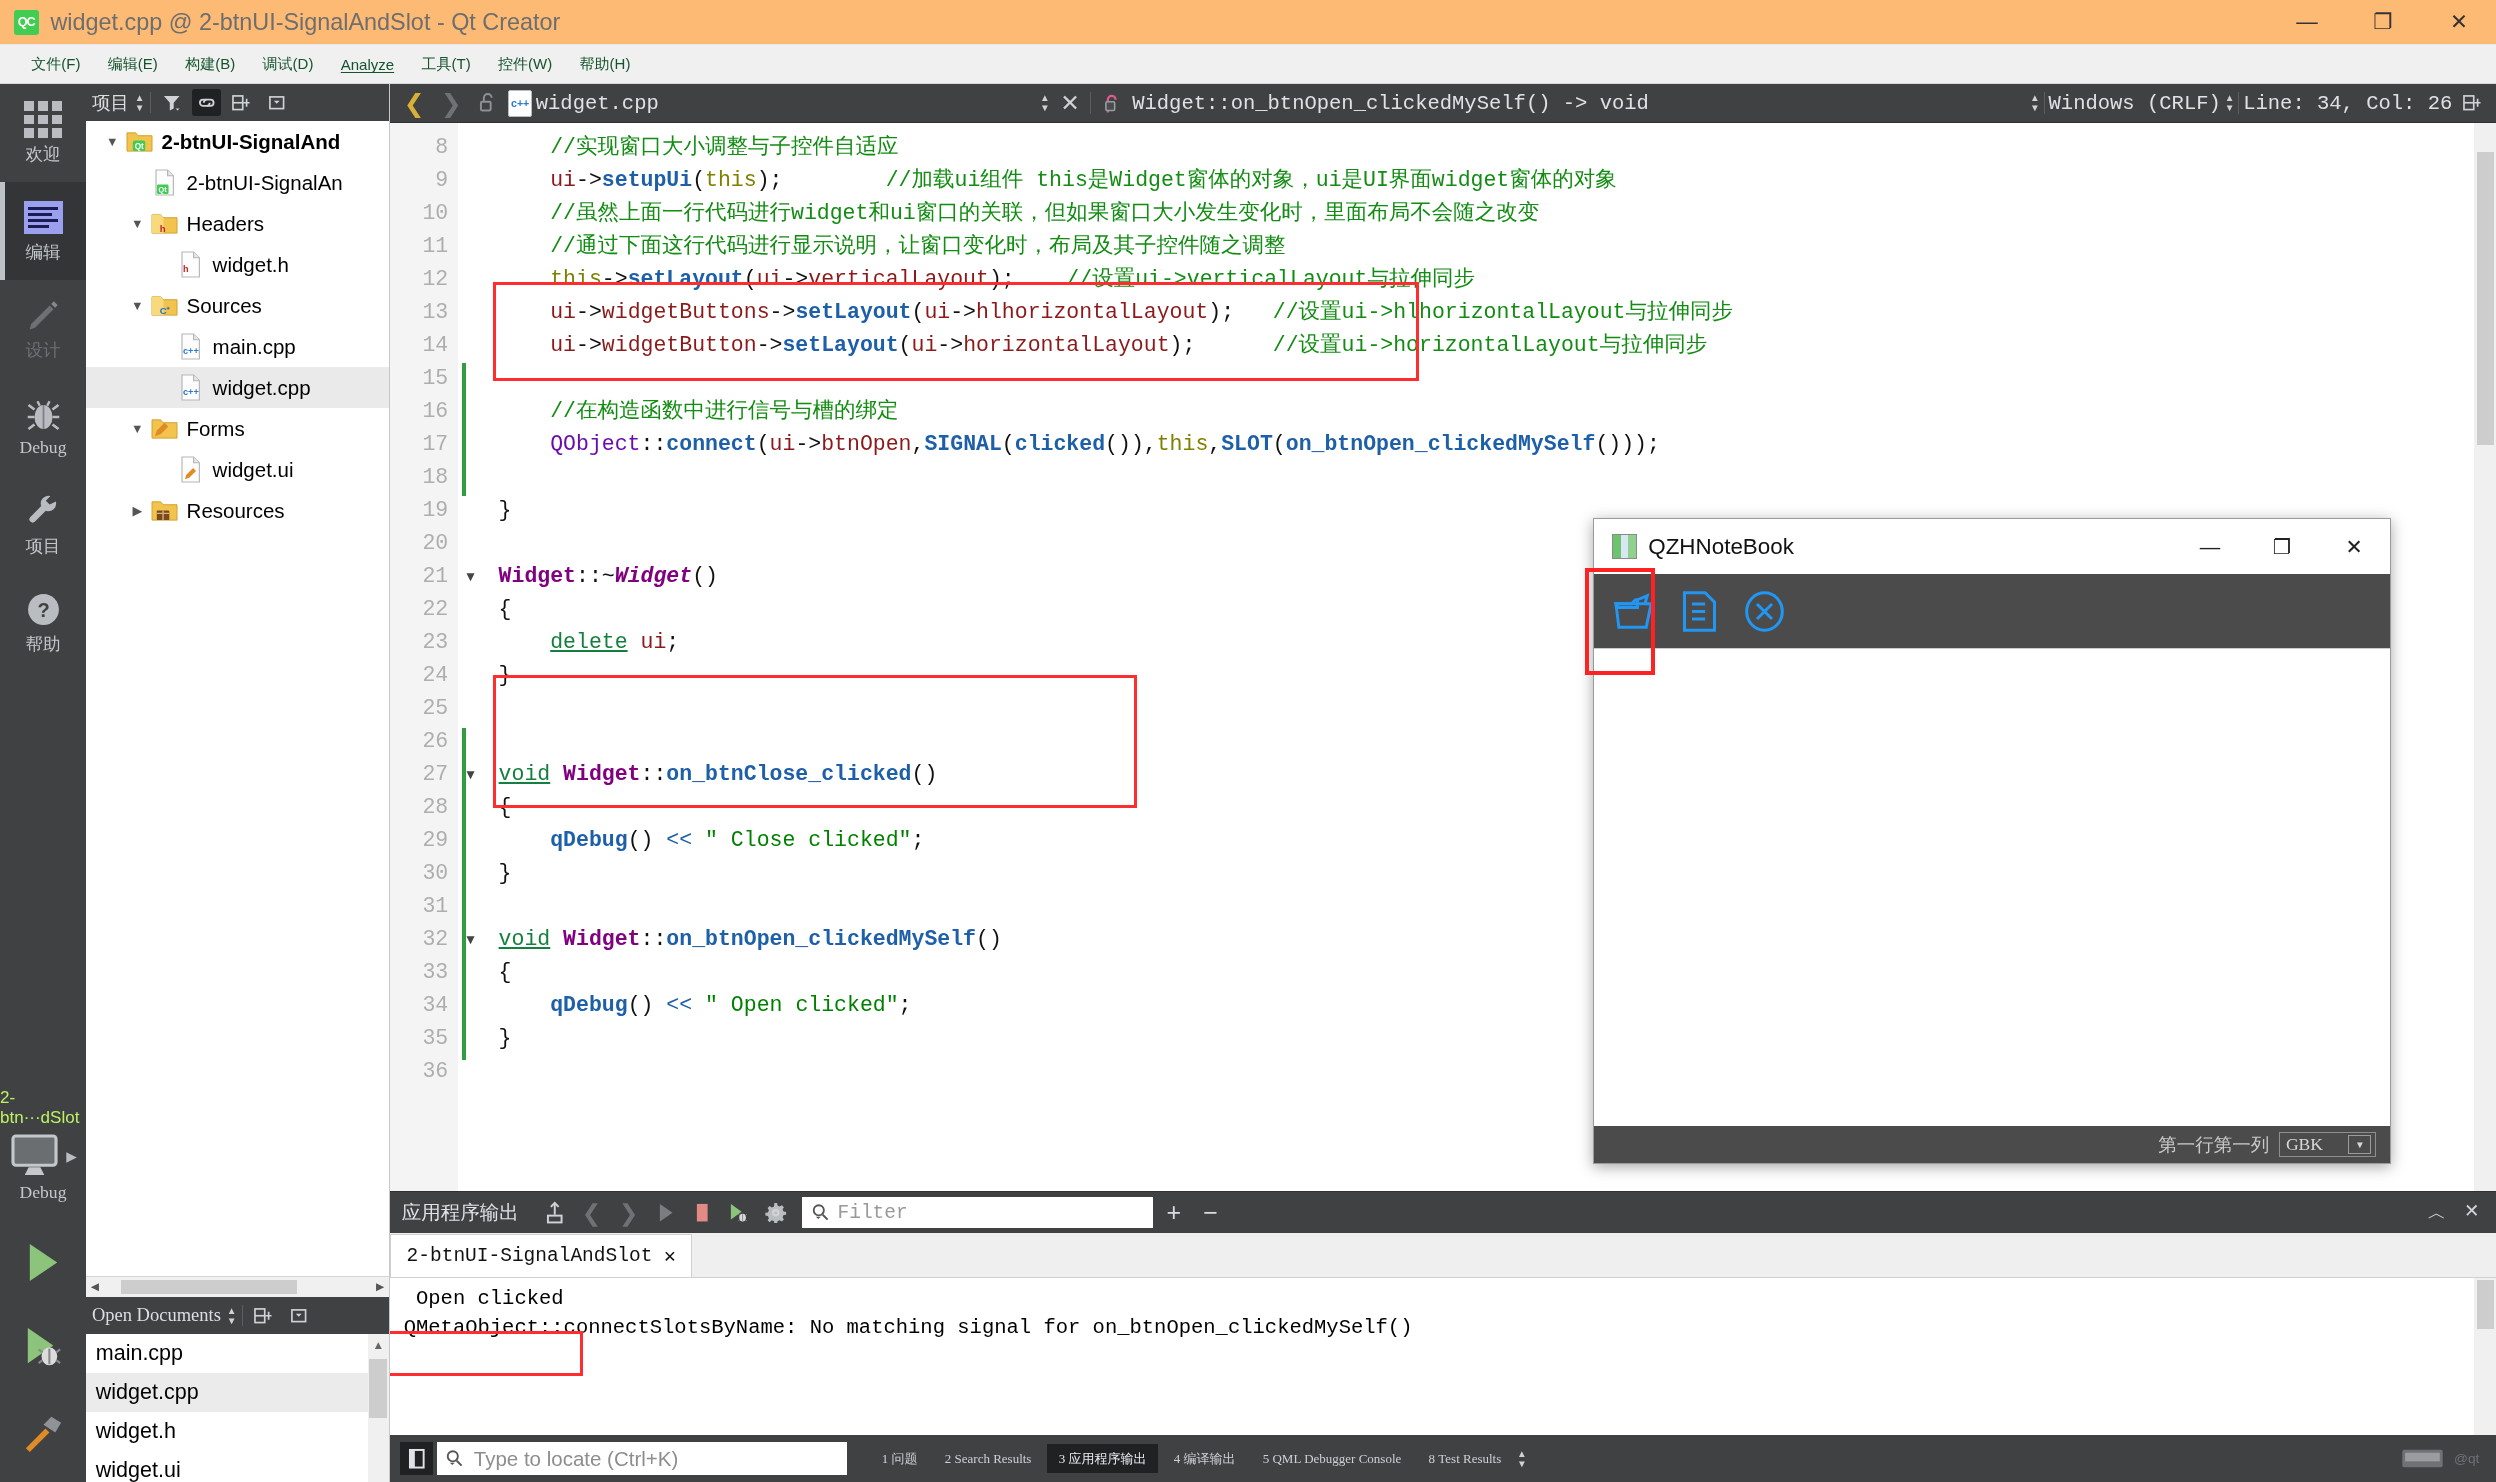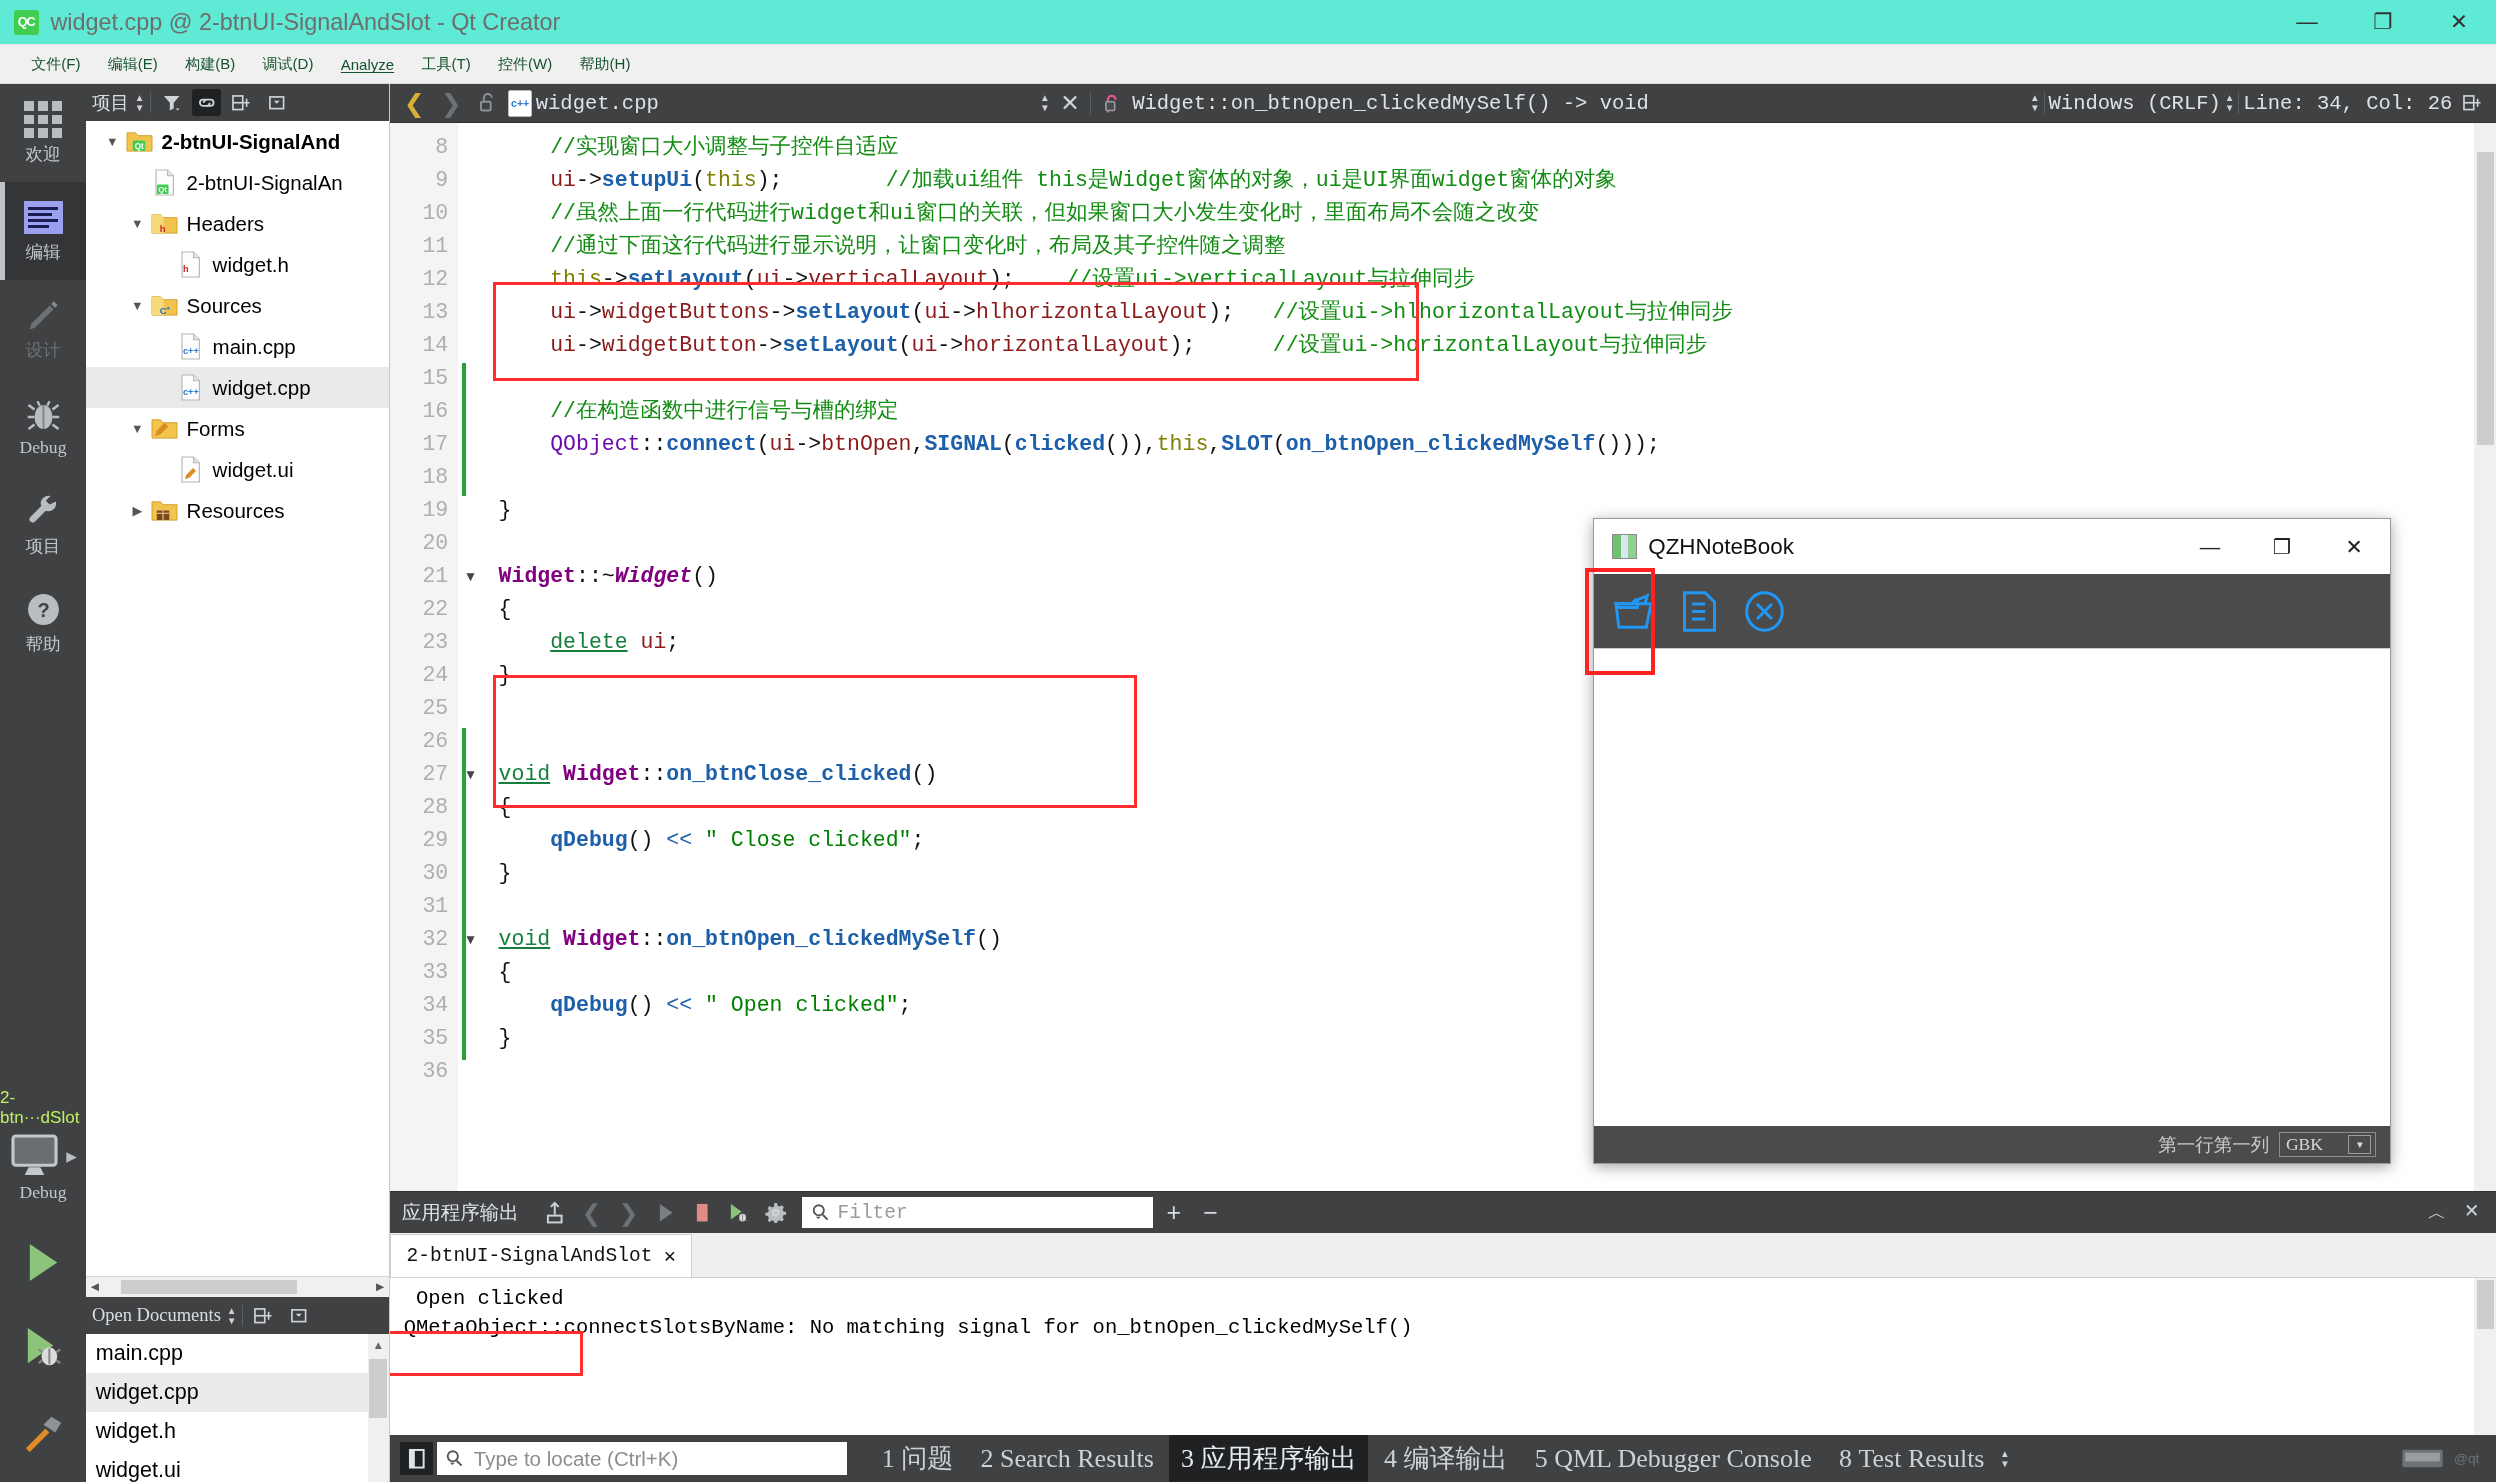--- a/index.html
+++ b/index.html
@@ -5,21 +5,21 @@
   * { box-sizing: border-box; margin:0; padding:0; }
   html,body { width:2497px; height:1482px; overflow:hidden; }
   body {
     font-family: "Liberation Sans", sans-serif;
     font-size: 21.5px;
     background:#3c3f41;
     -webkit-font-smoothing: antialiased;
   }
   
   #titlebar {
-    height:45px; background:#5eead4; display:flex; align-items:center;
+    height:45px; background:#fdba74; display:flex; align-items:center;
     border-bottom:1px solid #e8e8e8;
   }
   #titlebar .qc-icon {
     width:25px;height:25px;margin-left:13.7px;margin-right:11.7px;
     background:#41cd52; border-radius:2.9px; color:#fff; font-size:12.7px;
     font-weight:bold; display:flex; align-items:center; justify-content:center;
     font-family:"Liberation Sans",sans-serif; letter-spacing:-1px;
   }
   #titlebar .title { color:#6e6e6e; font-size:23.4px; }
   #titlebar .wbtns { margin-left:auto; display:flex; height:45px; }
@@ -161,21 +161,21 @@
   .ol.start { color:#0000cd; font-weight:bold;}
   .ol.msg { color:#000; }
   #outscroll { position:absolute; right:0; top:0; bottom:0; width:23.4px; background:#f0f0f0;}
   #outthumb { position:absolute; right:2.9px; top:2px; width:17.6px; height:49px; background:#cdcdcd;}
 
   
   #statusbar { height:47px; background:#3f4143; display:flex; align-items:center; padding:0 9.8px; gap:3.9px;}
   #sidebtn { width:33px;height:33px;background:#1f2123; display:flex;align-items:center;justify-content:center;}
   #locator { width:410px; height:33px; background:#fff; display:flex; align-items:center; gap:7.8px; padding:0 7.8px; margin-right:19.5px;}
   #locator .ph { color:#8d8d8d; font-size:20.5px;}
-  .stab { padding:5.9px 11.7px; color:#cdd1d4; font-size:26px; font-family:"Liberation Serif",serif; white-space:nowrap;}
+  .stab { padding:5.9px 11.7px; color:#cdd1d4; font-size:13px; font-family:"Liberation Serif",serif; white-space:nowrap;}
   .stab.on { background:#1f2123; color:#e8ebee;}
   #statusbar .right { margin-left:auto; display:flex; align-items:center; gap:9.8px; padding-right:7.8px;}
 
   
   #notebook {
     position:absolute; left:1593px; top:518px; width:798px; height:646px;
     background:#fff; border:1px solid #9a9a9a; box-shadow:0 2.9px 13.7px rgba(0,0,0,.35);
     display:flex; flex-direction:column; z-index:40;
   }
   #nbtitle { height:55px; display:flex; align-items:center; background:#fff; }

